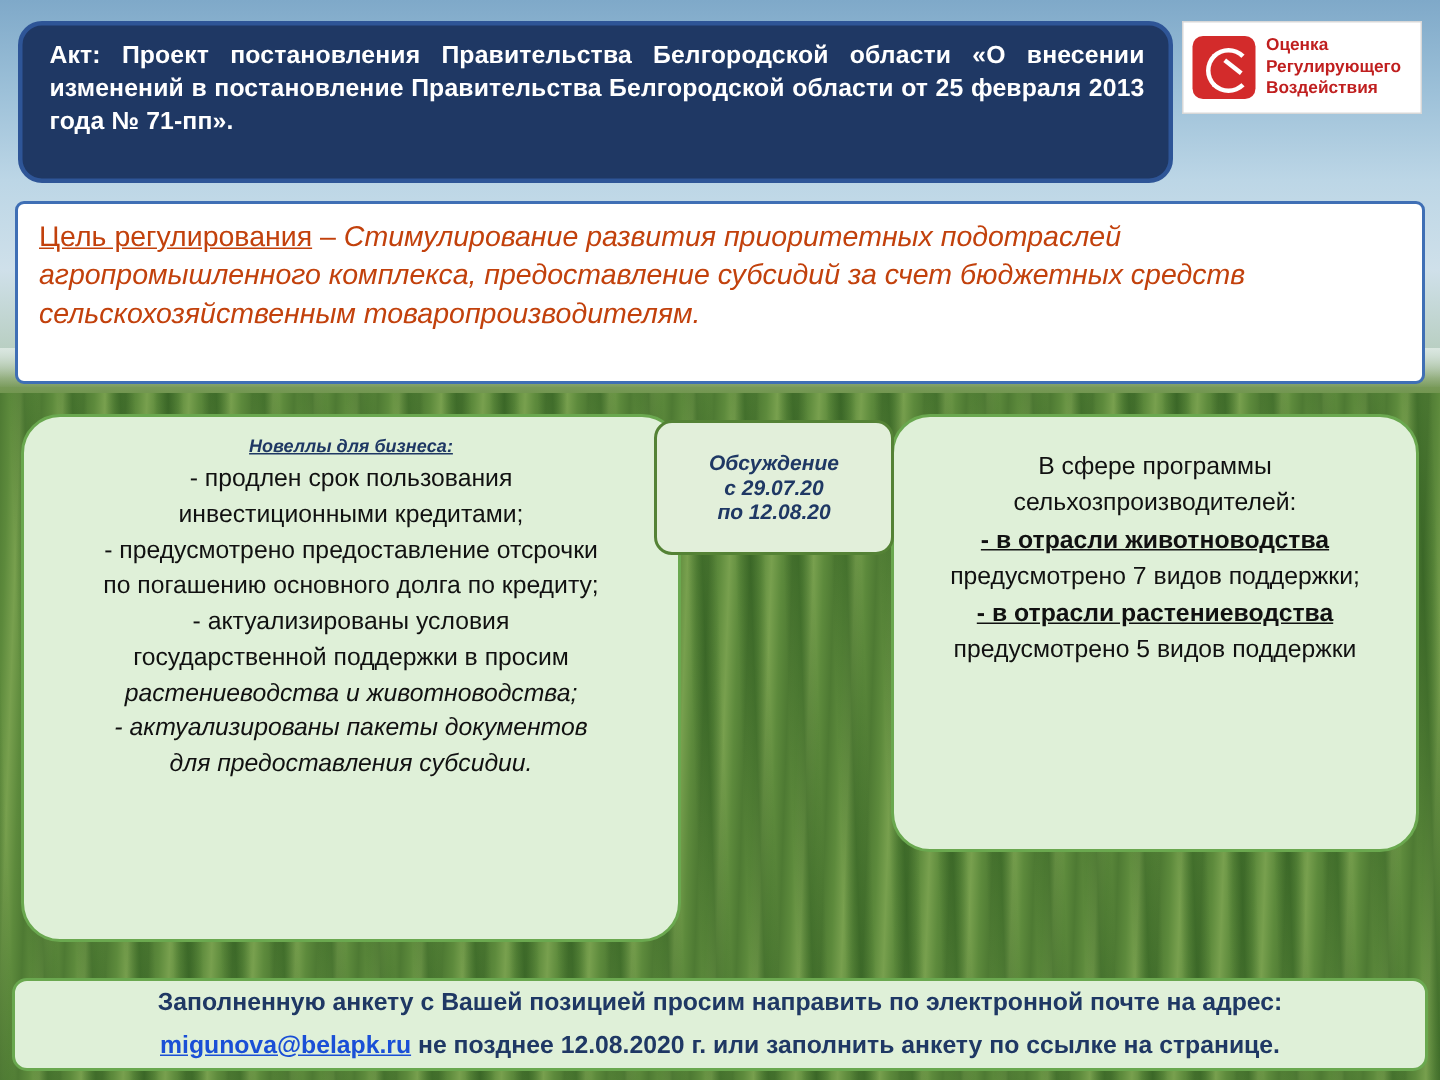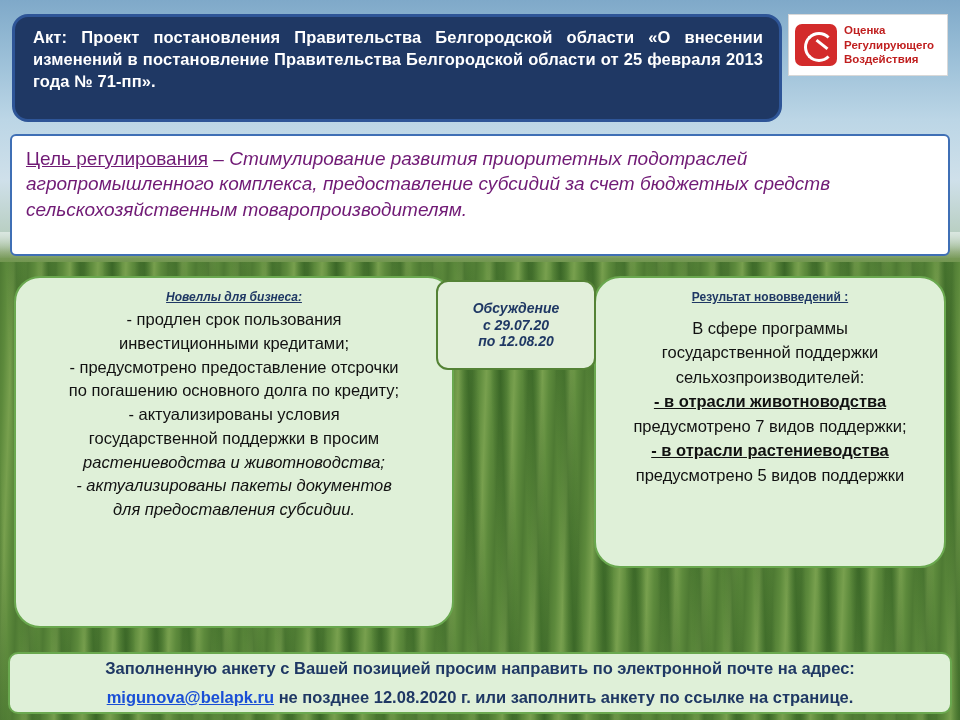--- a/index.html
+++ b/index.html
@@ -91,21 +91,21 @@
   
   .goal-box {
     position: absolute; left: 10px; top: 134px; width: 940px; height: 122px;
     background: #ffffff;
     border: 2px solid #3f6fb5;
     border-radius: 6px;
     padding: 10px 14px;
     z-index: 3;
   }
   .goal-text {
-    font-size: 19px; line-height: 1.33; color: #701a75; text-align: left;
+    font-size: 19px; line-height: 1.33; color: #c2410c; text-align: left;
   }
   .goal-label {
     text-decoration: underline; font-style: normal; font-weight: normal;
   }
   .goal-body { font-style: italic; }
 
   
   .panel {
     position: absolute;
     background: #dff0d8;
@@ -211,25 +211,23 @@
   </div>
 </div>
 
 <div class="discussion">
   <div>Обсуждение</div>
   <div>с 29.07.20</div>
   <div>по 12.08.20</div>
 </div>
 
 <div class="panel panel-right">
-  <div class="panel-head right">Результат нововведений :</div>
   <div class="right-body">
     <div style="height:8px"></div>
     <div>В сфере программы</div>
-    <div>государственной поддержки</div>
     <div>сельхозпроизводителей:</div>
     <div class="u-bold">- в отрасли животноводства</div>
     <div>предусмотрено 7 видов поддержки;</div>
     <div class="u-bold">- в отрасли растениеводства</div>
     <div>предусмотрено 5 видов поддержки</div>
   </div>
 </div>
 
 <div class="footer">
   <div class="footer-line">Заполненную анкету с Вашей позицией просим направить по электронной почте на адрес:</div>

